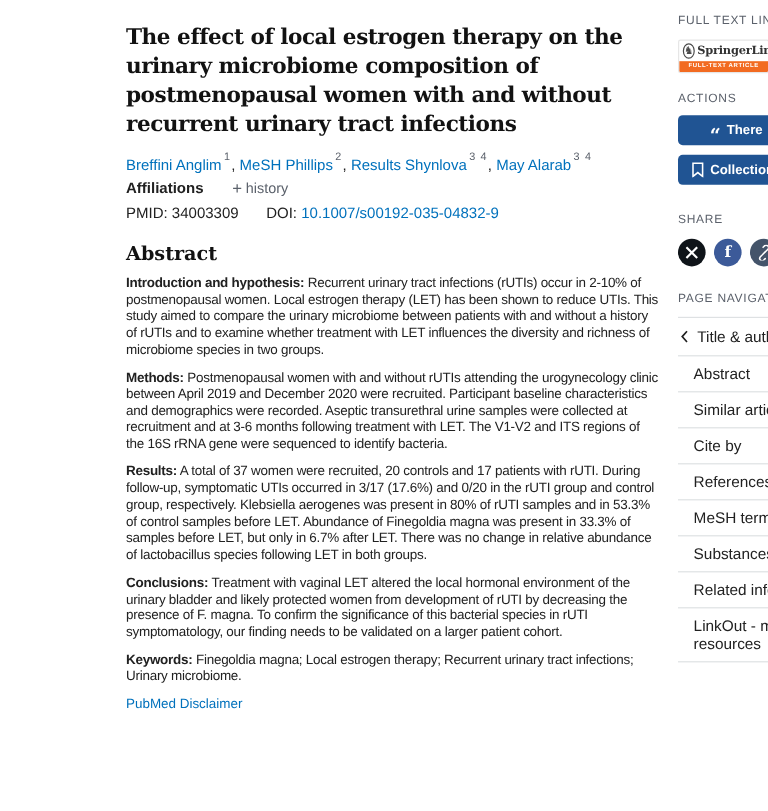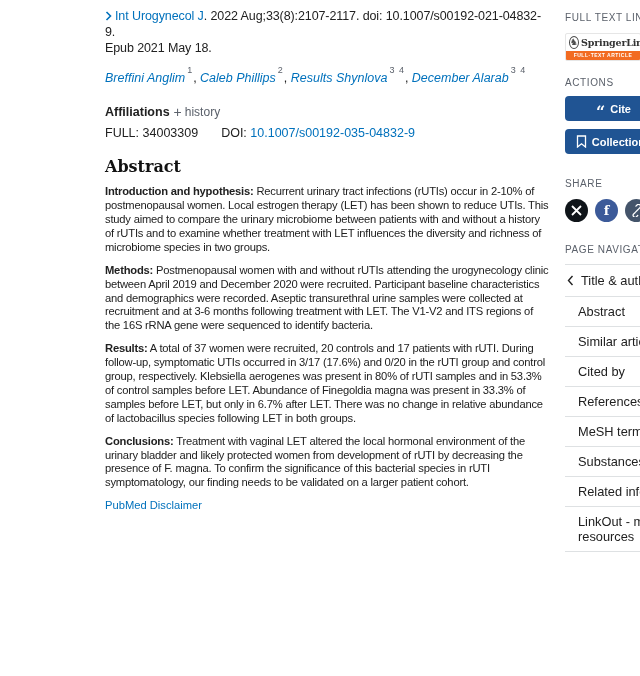--- a/index.html
+++ b/index.html
@@ -20,25 +20,25 @@
   .cite-rest { color:#212121; }
 
   h1.article-title {
     margin-top:12px;
     font-family:"DejaVu Serif","Liberation Serif",serif;
     font-weight:bold; font-size:18px; line-height:24px;
     letter-spacing:-0.4px; color:#121212;
   }
 
   .authors { margin-top:10px; font-size:12.5px; line-height:17px; }
-  .author-link { color:#0071bc; text-decoration:none; cursor:pointer;font-style:italic; }
+  .author-link { color:#0071bc; text-decoration:none; cursor:pointer; }
   .author-sup { font-size:9px; color:#5b616b; position:relative; top:-4px; margin-left:2px; letter-spacing:1px; }
   .author-comma { color:#212121; }
 
-  .affil-row { margin-top:18px; font-size:12.5px; display:flex; align-items:flex-start; gap:4px; }
+  .affil-row { margin-top:3px; font-size:12.5px; display:flex; align-items:flex-start; gap:24px; }
   .affil-label { font-weight:bold; color:#212121; }
   .expand-btn { color:#5b616b; font-size:12px; cursor:pointer; display:inline-flex; align-items:center; gap:3px; background:none; border:none; font-family:inherit; }
   .plus { font-size:14px; line-height:10px; color:#5b616b; }
 
   .ids-row { margin-top:7px; font-size:12.5px; }
   .ids-row .gap { display:inline-block; width:16px; }
   .doi-link { color:#0071bc; text-decoration:none; cursor:pointer; }
 
   h2.section-h {
     margin-top:17px;
@@ -85,68 +85,64 @@
   .nav-list li:last-child { border-bottom:1px solid #dee1e3; }
   .nav-link { color:#212121; text-decoration:none; }
 </style>
 </head>
 <body>
 
 <div class="page">
 
   <div class="main">
 
-    <div class="citation">
-      <a class="cite-trigger"><svg width="7" height="10" viewBox="0 0 7 10">
-            <polyline points="1.5,1 5.5,5 1.5,9" fill="none" stroke="#0071bc" stroke-width="1.6"></polyline>
-          </svg><span>Int Urogynecol J</span></a><span class="cite-rest">. 2022 Aug;33(8):2107-2117. doi: 10.1007/s00192-021-04832-9.</span><br>
-      <span class="cite-rest">Epub 2021 May 18.</span>
-    </div>
-
+
+    <h1 class="article-title">The effect of local estrogen therapy on the urinary microbiome composition of postmenopausal women with and without recurrent urinary tract infections</h1>
 
     <div class="authors">
       
     
         <span class="author"><a class="author-link">Breffini Anglim</a><sup class="author-sup">1</sup><span class="author-comma">, </span></span>
       
-        <span class="author"><a class="author-link">Caleb Phillips</a><sup class="author-sup">2</sup><span class="author-comma">, </span></span>
+        <span class="author"><a class="author-link">MeSH Phillips</a><sup class="author-sup">2</sup><span class="author-comma">, </span></span>
       
         <span class="author"><a class="author-link">Results Shynlova</a><sup class="author-sup">3 4</sup><span class="author-comma">, </span></span>
       
-        <span class="author"><a class="author-link">December Alarab</a><sup class="author-sup">3 4</sup><span class="author-comma"></span></span>
+        <span class="author"><a class="author-link">May Alarab</a><sup class="author-sup">3 4</sup><span class="author-comma"></span></span>
       </div>
 
     <div class="affil-row">
       <span class="affil-label">Affiliations</span>
       <button class="expand-btn">
           <span class="plus">+</span>
           <span>history</span>
         </button>
     </div>
 
     <div class="ids-row">
-      <span>FULL:</span>
+      <span>PMID:</span>
       <span>34003309</span>
       <span class="gap"></span>
       <span>DOI:</span>
       <a class="doi-link">10.1007/s00192-035-04832-9</a>
     </div>
 
     <h2 class="section-h">Abstract</h2>
 
     <div class="abs-body">
 
         <p class="abs-p"><b class="abs-label">Introduction and hypothesis:</b><span class="abs-text"> Recurrent urinary tract infections (rUTIs) occur in 2-10% of postmenopausal women. Local estrogen therapy (LET) has been shown to reduce UTIs. This study aimed to compare the urinary microbiome between patients with and without a history of rUTIs and to examine whether treatment with LET influences the diversity and richness of microbiome species in two groups.</span></p>
 
         <p class="abs-p"><b class="abs-label">Methods:</b><span class="abs-text"> Postmenopausal women with and without rUTIs attending the urogynecology clinic between April 2019 and December 2020 were recruited. Participant baseline characteristics and demographics were recorded. Aseptic transurethral urine samples were collected at recruitment and at 3-6 months following treatment with LET. The V1-V2 and ITS regions of the 16S rRNA gene were sequenced to identify bacteria.</span></p>
 
         <p class="abs-p"><b class="abs-label">Results:</b><span class="abs-text"> A total of 37 women were recruited, 20 controls and 17 patients with rUTI. During follow-up, symptomatic UTIs occurred in 3/17 (17.6%) and 0/20 in the rUTI group and control group, respectively. Klebsiella aerogenes was present in 80% of rUTI samples and in 53.3% of control samples before LET. Abundance of Finegoldia magna was present in 33.3% of samples before LET, but only in 6.7% after LET. There was no change in relative abundance of lactobacillus species following LET in both groups.</span></p>
 
         <p class="abs-p"><b class="abs-label">Conclusions:</b><span class="abs-text"> Treatment with vaginal LET altered the local hormonal environment of the urinary bladder and likely protected women from development of rUTI by decreasing the presence of F. magna. To confirm the significance of this bacterial species in rUTI symptomatology, our finding needs to be validated on a larger patient cohort.</span></p>
 
+        <p class="abs-p"><b class="abs-label">Keywords:</b><span class="abs-text"> Finegoldia magna; Local estrogen therapy; Recurrent urinary tract infections; Urinary microbiome.</span></p>
       </div>
 
 
     <div class="disclaimer">
       <a>PubMed Disclaimer</a>
     </div>
 
   </div>
 
   <div class="sidebar">
@@ -158,21 +154,21 @@
         <span class="springer-logo">♞</span>
         <span class="springer-name">SpringerLink</span>
       </div>
       <div class="springer-strip">FULL-TEXT ARTICLE</div>
     </div>
 
     <div class="actions">
       <div class="side-label">ACTIONS</div>
       <button class="side-btn">
         <span class="quote-glyph">“</span>
-        <span>Cite</span>
+        <span>There</span>
       </button>
       <button class="side-btn">
         <svg width="11" height="13" viewBox="0 0 11 13">
             <path d="M1.5 1 h8 v11 l-4 -3.2 -4 3.2 z" fill="none" stroke="#fff" stroke-width="1.3"></path>
           </svg>
         <span>Collections</span>
       </button>
     </div>
 
     <div class="share">
@@ -201,21 +197,21 @@
             <polyline points="5.5,1 1.5,5.5 5.5,10" fill="none" stroke="#212121" stroke-width="1.4"></polyline>
           </svg>
         <span>Title &amp; authors</span>
       </div>
       <ul class="nav-list">
 
           <li><a class="nav-link">Abstract</a></li>
 
           <li><a class="nav-link">Similar articles</a></li>
 
-          <li><a class="nav-link">Cited by</a></li>
+          <li><a class="nav-link">Cite by</a></li>
 
           <li><a class="nav-link">References</a></li>
 
           <li><a class="nav-link">MeSH terms</a></li>
 
           <li><a class="nav-link">Substances</a></li>
 
           <li><a class="nav-link">Related information</a></li>
 
           <li><a class="nav-link">LinkOut - more resources</a></li>

